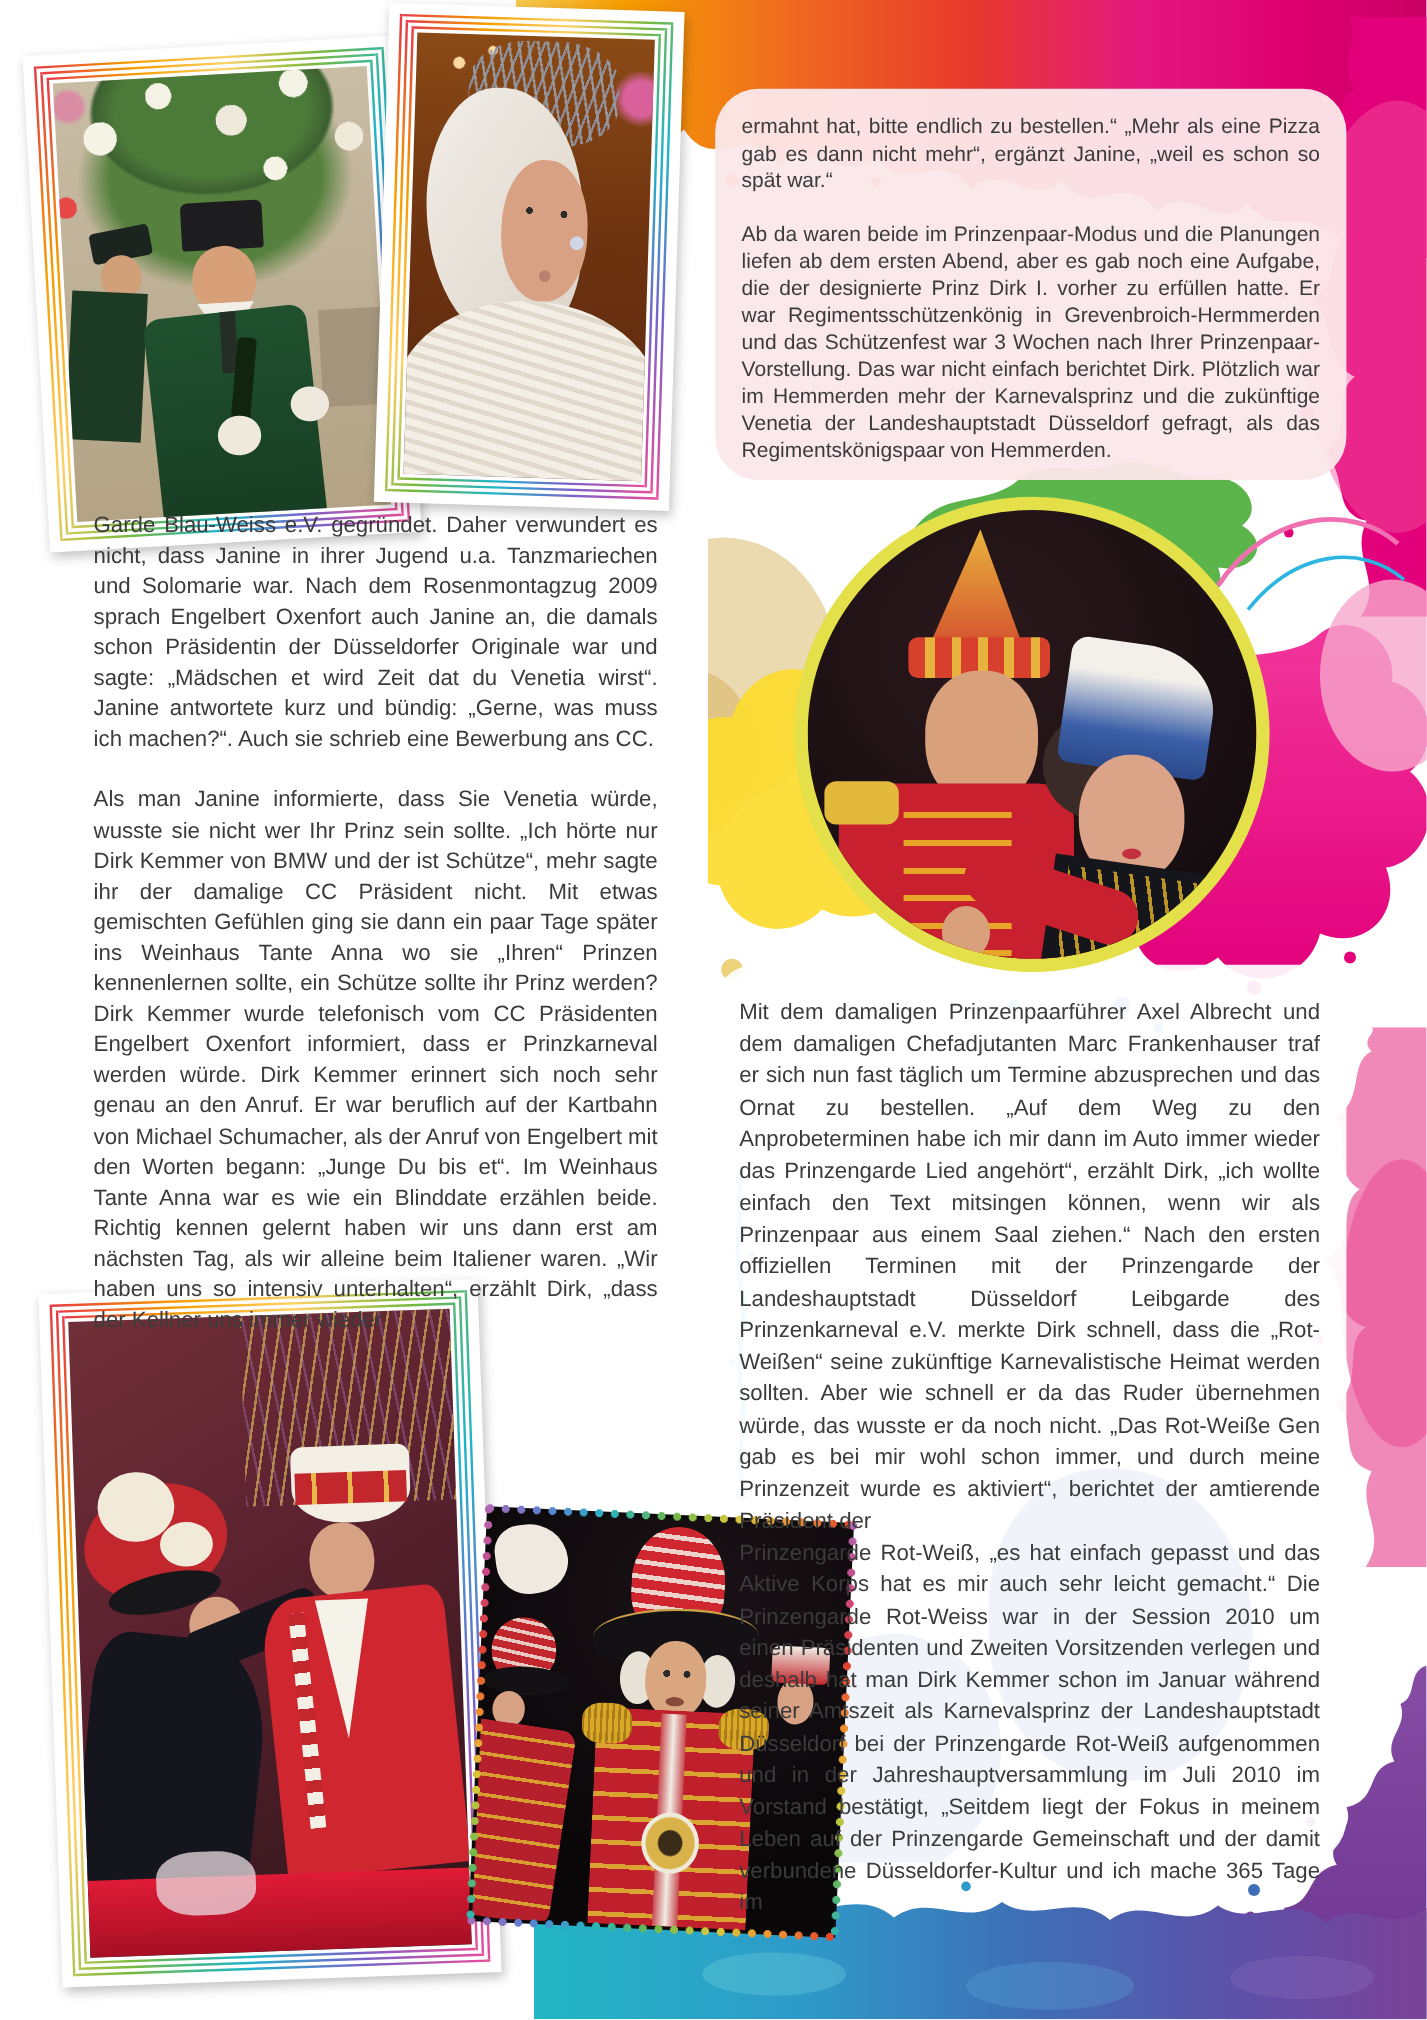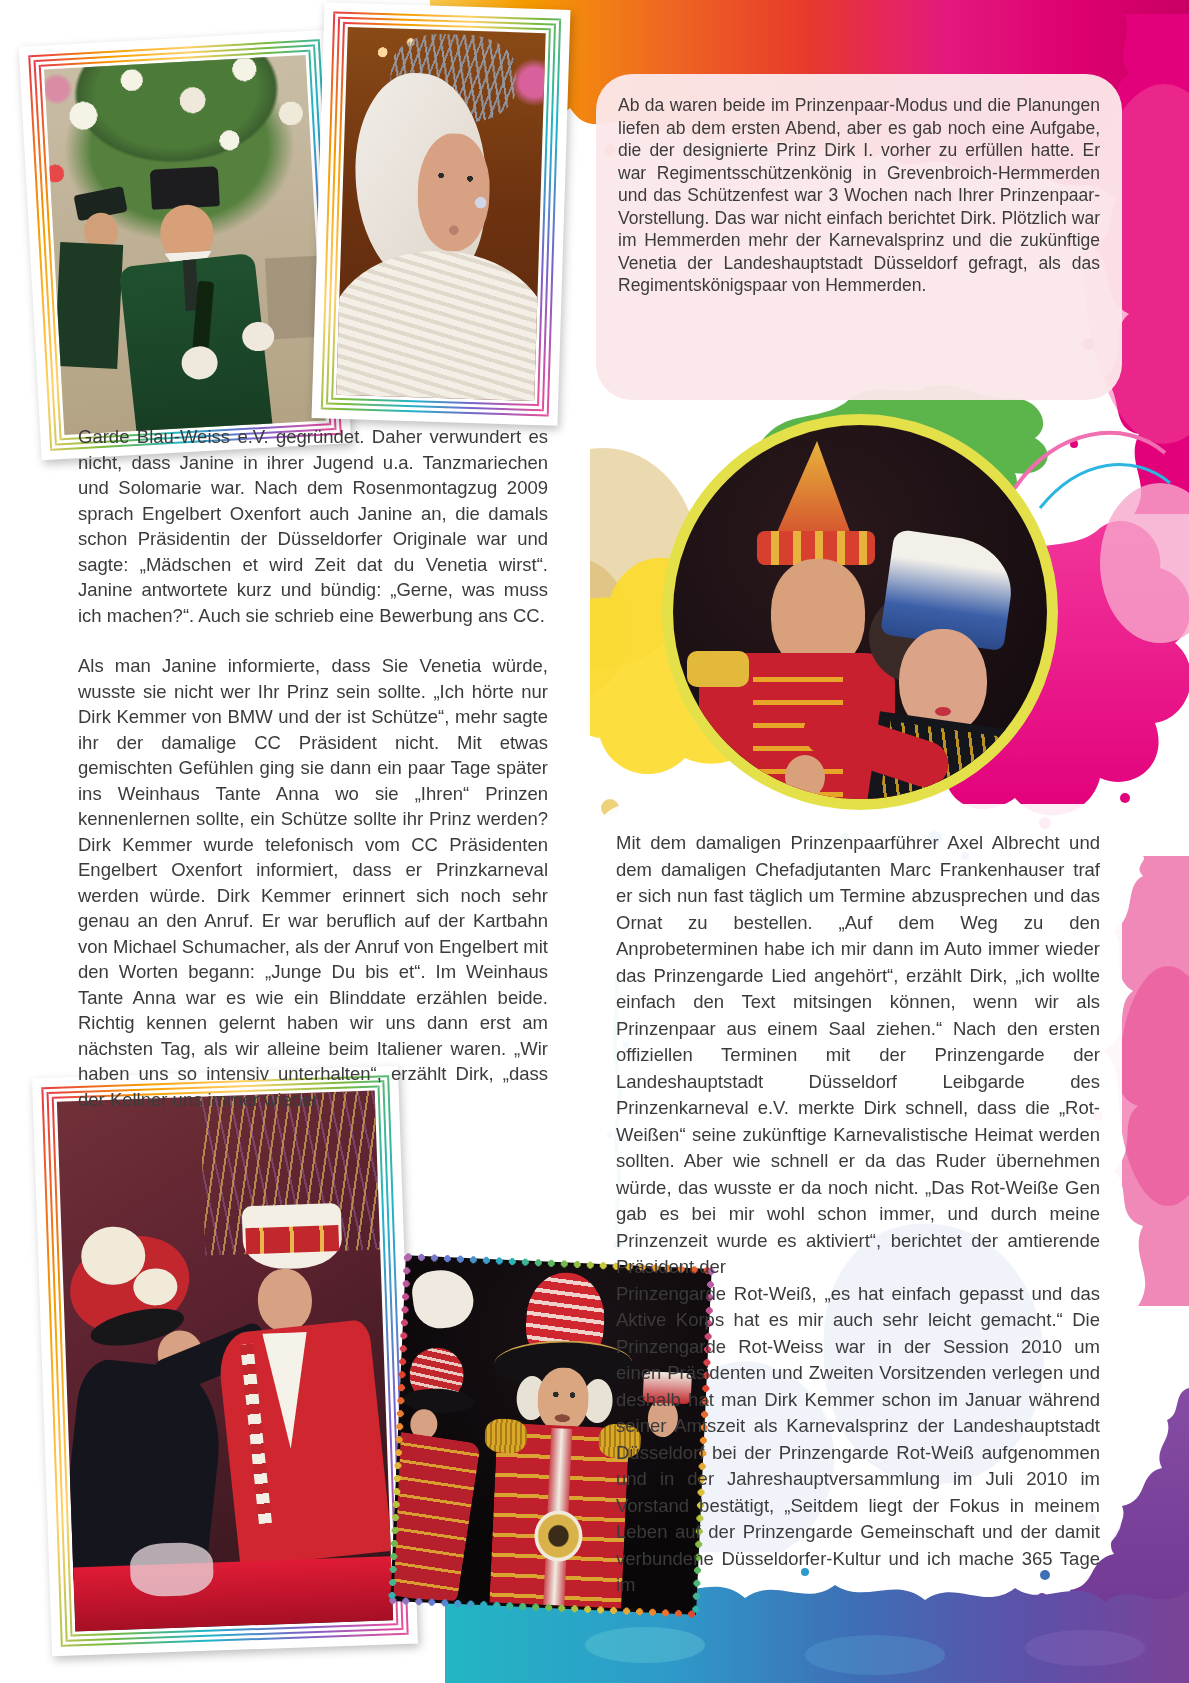--- a/index.html
+++ b/index.html
@@ -278,20 +278,21 @@
     <div class="dstrip dv" style="left:-5px;"></div>
     <div class="dstrip dv" style="right:-5px;"></div>
   </div>
 
   <div class="coltext text-left">
     <p>Garde Blau-Weiss e.V. gegründet. Daher verwundert es nicht, dass Janine in ihrer Jugend u.a. Tanzmariechen und Solomarie war. Nach dem Rosenmontagzug 2009 sprach Engelbert Oxenfort auch Janine an, die damals schon Präsidentin der Düsseldorfer Originale war und sagte: „Mädschen et wird Zeit dat du Venetia wirst“. Janine antwortete kurz und bündig: „Gerne, was muss ich machen?“. Auch sie schrieb eine Bewerbung ans CC.</p>
     <p>Als man Janine informierte, dass Sie Venetia würde, wusste sie nicht wer Ihr Prinz sein sollte. „Ich hörte nur Dirk Kemmer von BMW und der ist Schütze“, mehr sagte ihr der damalige CC Präsident nicht. Mit etwas gemischten Gefühlen ging sie dann ein paar Tage später ins Weinhaus Tante Anna wo sie „Ihren“ Prinzen kennenlernen sollte, ein Schütze sollte ihr Prinz werden? Dirk Kemmer wurde telefonisch vom CC Präsidenten Engelbert Oxenfort informiert, dass er Prinzkarneval werden würde. Dirk Kemmer erinnert sich noch sehr genau an den Anruf. Er war beruflich auf der Kartbahn von Michael Schumacher, als der Anruf von Engelbert mit den Worten begann: „Junge Du bis et“. Im Weinhaus Tante Anna war es wie ein Blinddate erzählen beide. Richtig kennen gelernt haben wir uns dann erst am nächsten Tag, als wir alleine beim Italiener waren. „Wir haben uns so intensiv unterhalten“, erzählt Dirk, „dass der Kellner uns immer wieder</p>
   </div>
 
   <div class="coltext text-tr">
+    <p>ermahnt hat, bitte endlich zu bestellen.“ „Mehr als eine Pizza gab es dann nicht mehr“, ergänzt Janine, „weil es schon so spät war.“</p>
     <p>Ab da waren beide im Prinzenpaar-Modus und die Planungen liefen ab dem ersten Abend, aber es gab noch eine Aufgabe, die der designierte Prinz Dirk I. vorher zu erfüllen hatte. Er war Regimentsschützenkönig in Grevenbroich-Hermmerden und das Schützenfest war 3 Wochen nach Ihrer Prinzenpaar-Vorstellung. Das war nicht einfach berichtet Dirk. Plötzlich war im Hemmerden mehr der Karnevalsprinz und die zukünftige Venetia der Landeshauptstadt Düsseldorf gefragt, als das Regimentskönigspaar von Hemmerden.</p>
   </div>
 
   <div class="coltext text-br">
     <p>Mit dem damaligen Prinzenpaarführer Axel Albrecht und dem damaligen Chefadjutanten Marc Frankenhauser traf er sich nun fast täglich um Termine abzusprechen und das Ornat zu bestellen. „Auf dem Weg zu den Anprobeterminen habe ich mir dann im Auto immer wieder das Prinzengarde Lied angehört“, erzählt Dirk, „ich wollte einfach den Text mitsingen können, wenn wir als Prinzenpaar aus einem Saal ziehen.“ Nach den ersten offiziellen Terminen mit der Prinzengarde der Landeshauptstadt Düsseldorf Leibgarde des Prinzenkarneval e.V. merkte Dirk schnell, dass die „Rot-Weißen“ seine zukünftige Karnevalistische Heimat werden sollten. Aber wie schnell er da das Ruder übernehmen würde, das wusste er da noch nicht. „Das Rot-Weiße Gen gab es bei mir wohl schon immer, und durch meine Prinzenzeit wurde es aktiviert“, berichtet der amtierende Präsident der</p>
     <p class="wrapped">Prinzengarde Rot-Weiß, „es hat einfach gepasst und das Aktive Korps hat es mir auch sehr leicht gemacht.“ Die Prinzengarde Rot-Weiss war in der Session 2010 um einen Präsidenten und Zweiten Vorsitzenden verlegen und deshalb hat man Dirk Kemmer schon im Januar während seiner Amtszeit als Karnevalsprinz der Landeshauptstadt Düsseldorf bei der Prinzengarde Rot-Weiß aufgenommen und in der Jahreshauptversammlung im Juli 2010 im Vorstand bestätigt, „Seitdem liegt der Fokus in meinem Leben auf der Prinzengarde Gemeinschaft und der damit verbundene Düsseldorfer-Kultur und ich mache 365 Tage im</p>
   </div>
 
 </div>
 

